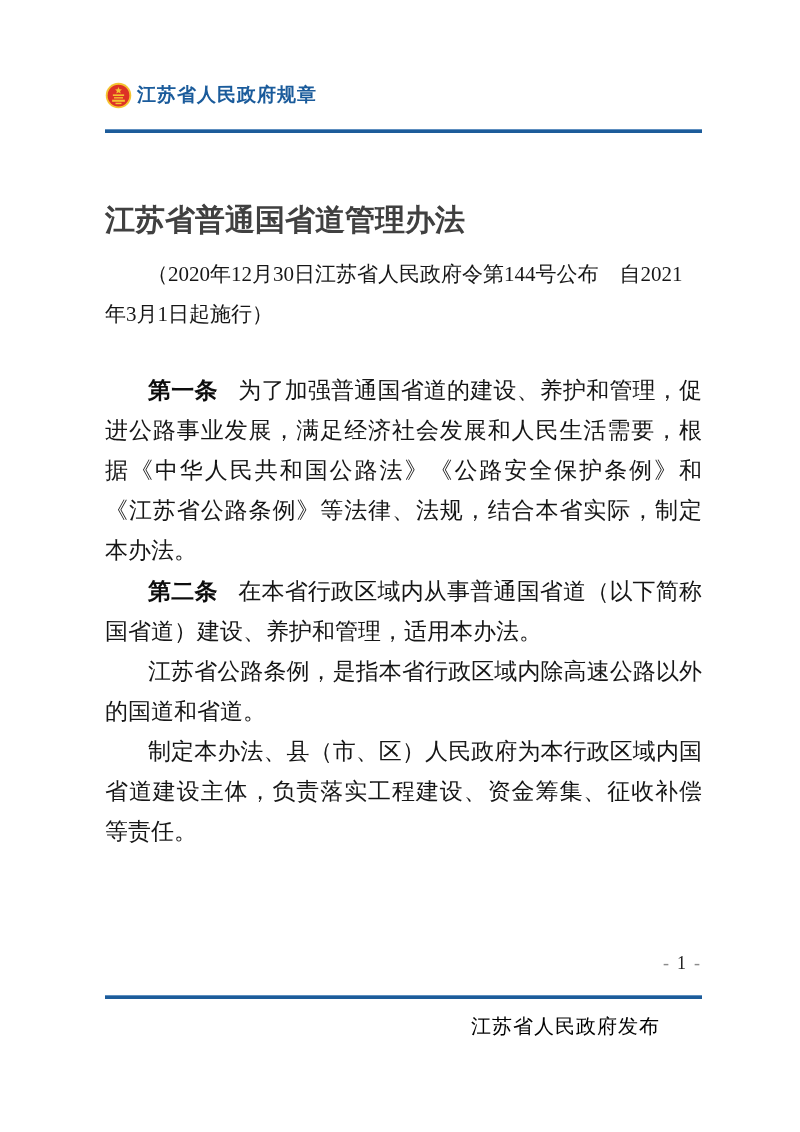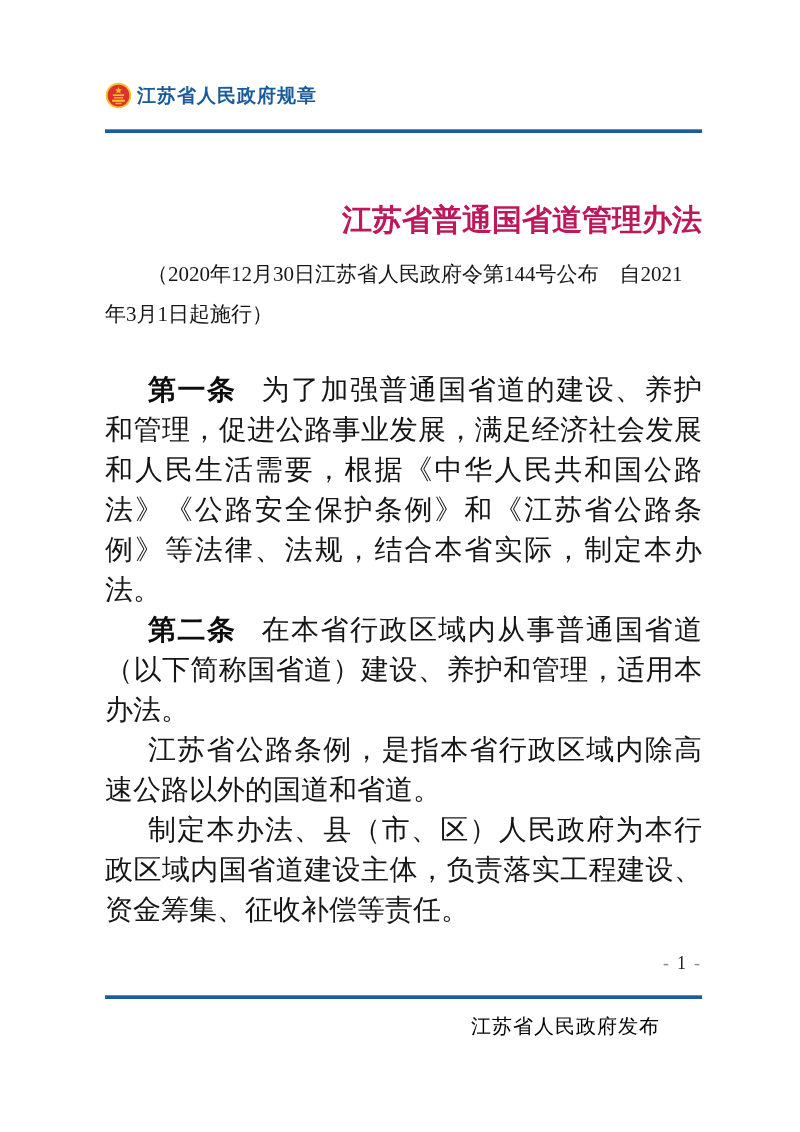--- a/index.html
+++ b/index.html
@@ -12,21 +12,21 @@
     font-family: "Liberation Serif", serif;
     color: #111;
   }
 
   
   .header {
     position: absolute;
     left: 105px;
     top: 82px;
     display: flex;
-    align-items: center;
+    align-items: flex-start;
     gap: 5px;
   }
   .emblem { display: inline-block; width: 27px; height: 27px; }
   .emblem svg { width: 27px; height: 27px; display: block; }
   .header-label {
     font-size: 19px;
     font-weight: bold;
     color: #1a5b9b;
     letter-spacing: 1px;
     white-space: nowrap;
@@ -43,36 +43,36 @@
 
   
   .content {
     position: absolute;
     left: 105px;
     width: 597px;
     top: 198px;
   }
   .doc-title {
     margin: 0 0 12px 0;
-    text-align: right;
+    text-align: left;
     font-size: 30px;
     line-height: 44px;
     font-weight: bold;
-    color: #be185d;
+    color: #404040;
   }
   .subtitle {
     margin: 0;
     font-size: 21px;
     line-height: 40px;
     text-indent: 2em;
     color: #161616;
   }
   .para {
     margin: 0;
-    font-size: 28px;
+    font-size: 23px;
     line-height: 40px;
     text-align: justify;
     text-indent: 43px;
     color: #161616;
   }
   .para.first { margin-top: 36px; }
   .lead {
     font-weight: bold;
     font-style: normal;
     font-family: "Liberation Sans", sans-serif;

